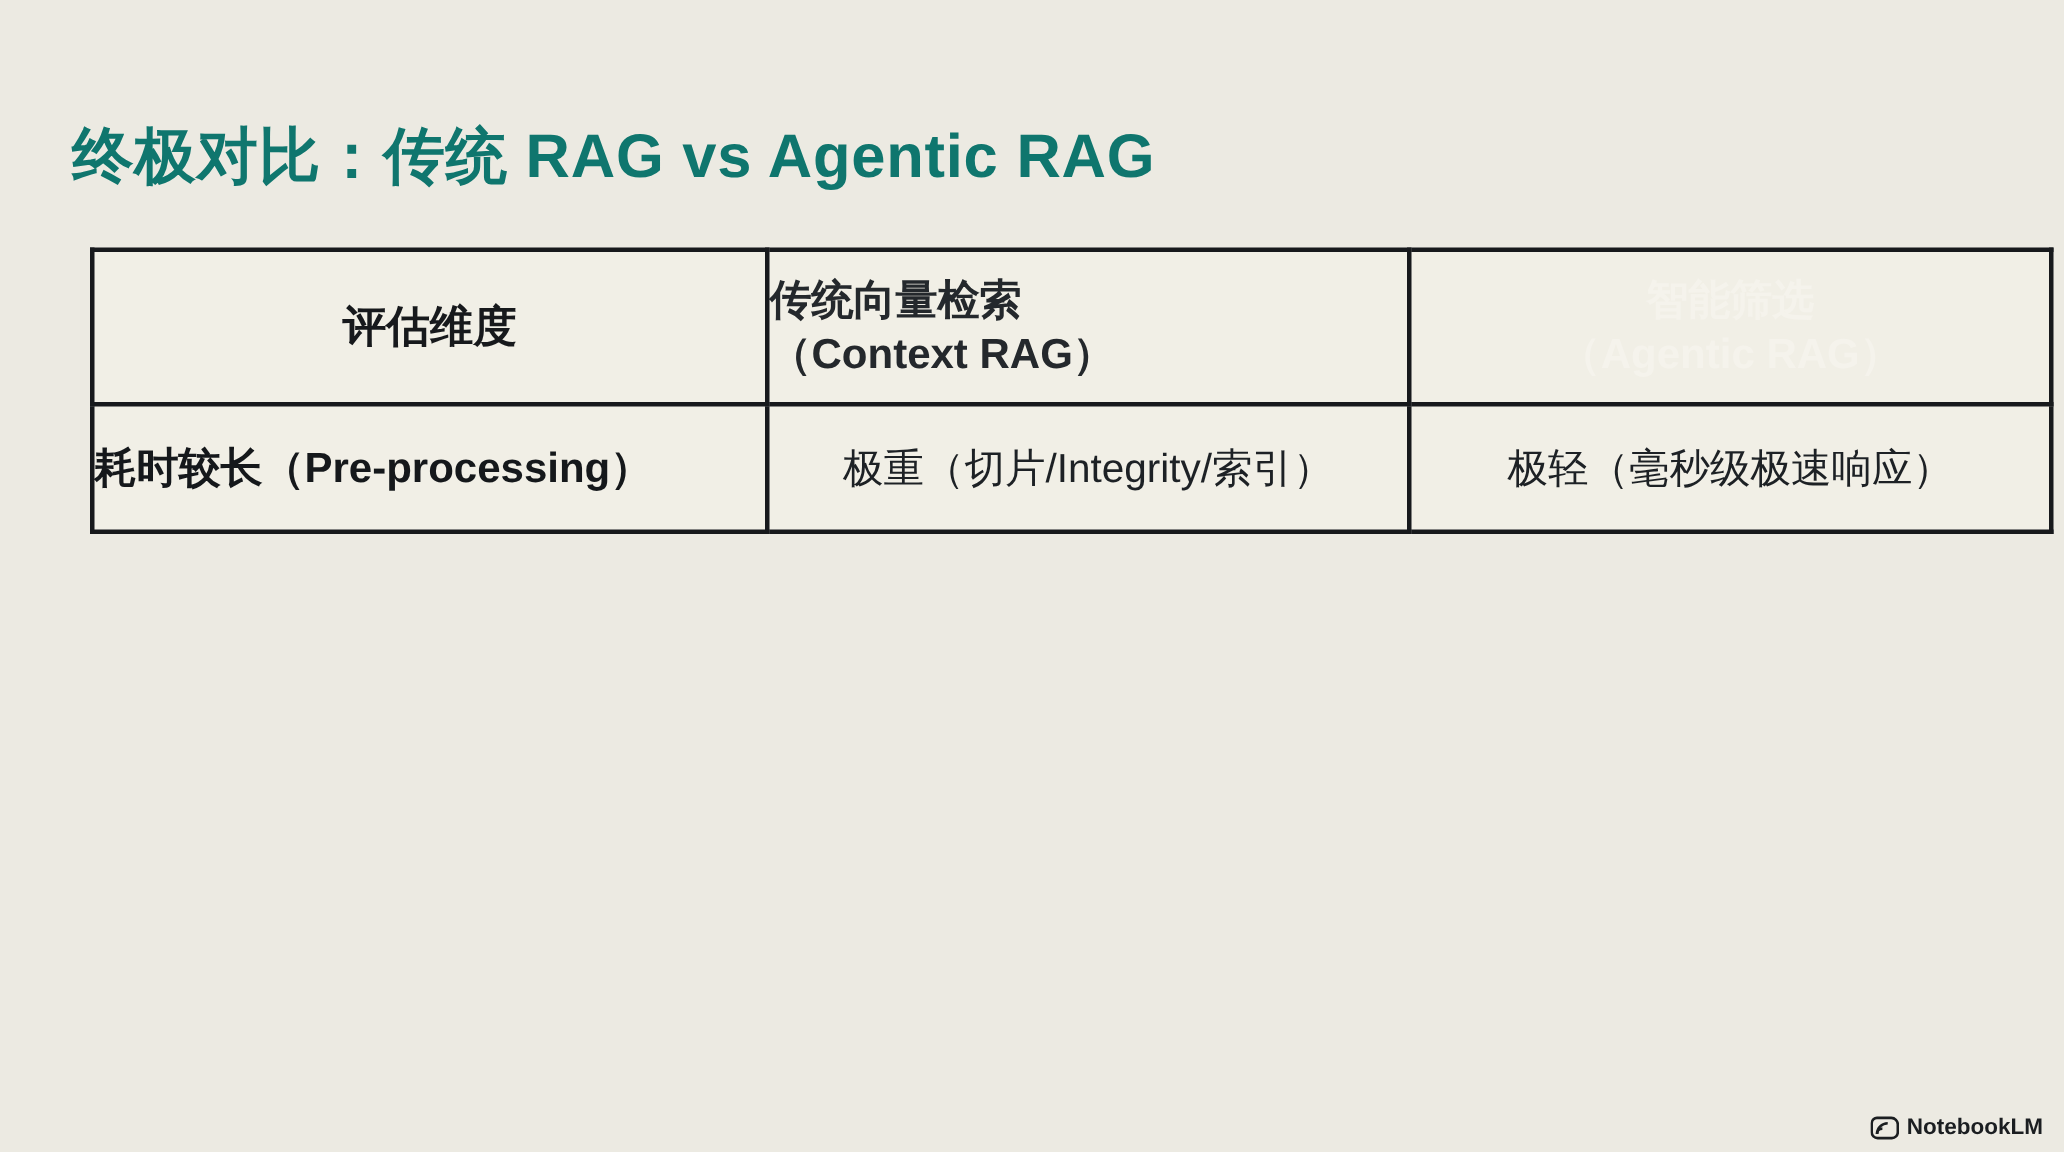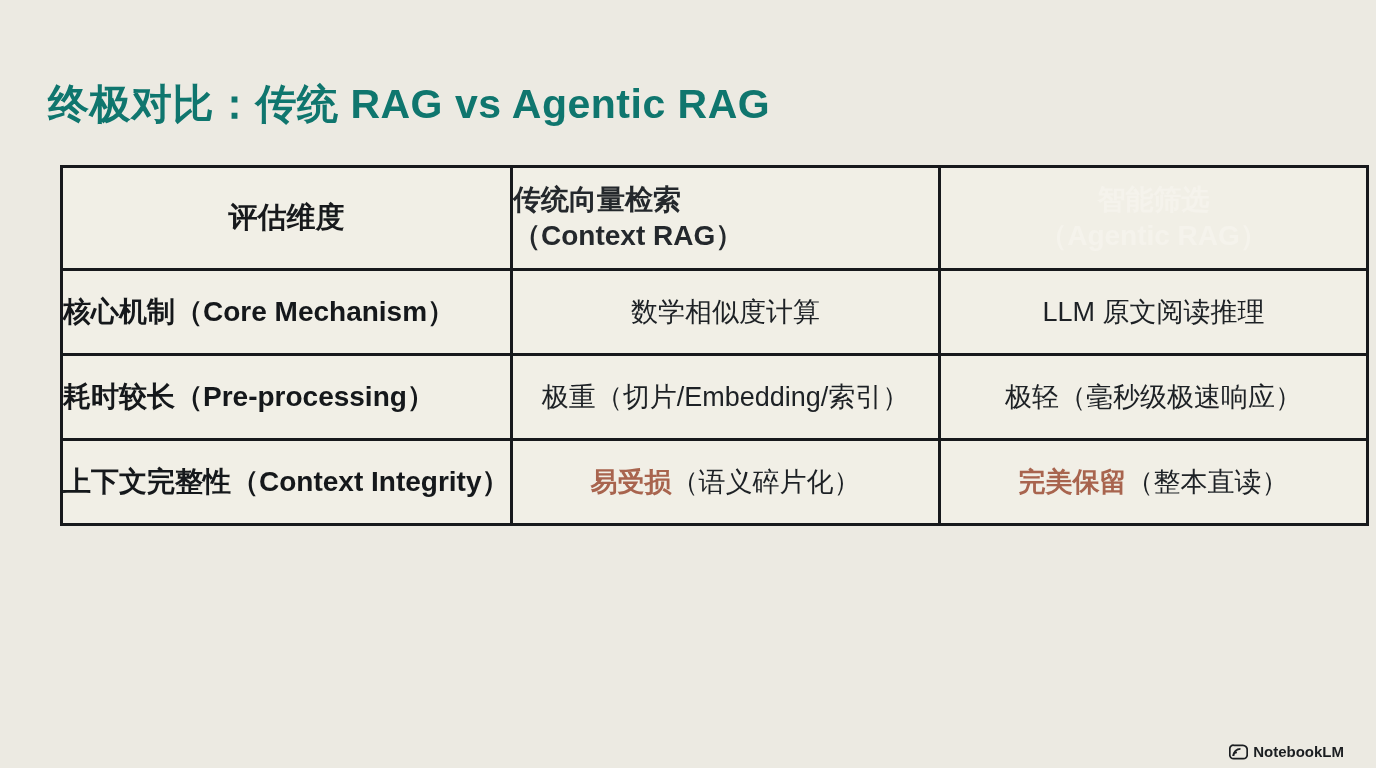--- a/index.html
+++ b/index.html
@@ -79,21 +79,21 @@
   }
   .dim-en {
     font-weight: 600;
   }
   .accent {
     color: #a8644e;
     font-weight: 700;
   }
   .brand {
     position: absolute;
-    right: 32px;
+    right: 14px;
     bottom: 8px;
     display: flex;
     align-items: center;
     gap: 5px;
     font-size: 15px;
     font-weight: 700;
     color: #1b1e21;
     padding-left: 30px;
   }
   .brand svg { display: block; }
@@ -115,49 +115,27 @@
       </th>
       <th class="th-agentic">
         <div>智能筛选</div>
         <div>（Agentic RAG）</div>
       </th>
     </tr>
   </thead>
   <tbody>
     <tr>
       <td class="dim-cell">
-        <span>核心机制</span><span class="dim-en">（Core Mechanism）</span>
-      </td>
-      <td>
-        <span class="accent"></span><span>数学相似度计算</span>
-      </td>
-      <td>
-        <span class="accent"></span><span>LLM 原文阅读推理</span>
-      </td>
-    </tr>
-    <tr>
-      <td class="dim-cell">
         <span>耗时较长</span><span class="dim-en">（Pre-processing）</span>
       </td>
       <td>
-        <span class="accent"></span><span>极重（切片/Embedding/索引）</span>
+        <span class="accent"></span><span>极重（切片/Integrity/索引）</span>
       </td>
       <td>
         <span class="accent"></span><span>极轻（毫秒级极速响应）</span>
-      </td>
-    </tr>
-    <tr>
-      <td class="dim-cell">
-        <span>上下文完整性</span><span class="dim-en">（Context Integrity）</span>
-      </td>
-      <td>
-        <span class="accent">易受损</span><span>（语义碎片化）</span>
-      </td>
-      <td>
-        <span class="accent">完美保留</span><span>（整本直读）</span>
       </td>
     </tr>
   </tbody>
 </table>
 
 <div class="brand">
   <span>
     <svg width="19" height="16" viewBox="0 0 24 20" aria-hidden="true">
       <path d="M6 1.5 h11.5 a5.5 5.5 0 0 1 5.5 5.5 v6.5 a5 5 0 0 1 -5 5 h-12 a5 5 0 0 1 -5 -5 v-7.5 a4.5 4.5 0 0 1 5 -4.5 z" fill="none" stroke="#1b1e21" stroke-width="2.2"></path>
       <path d="M5.5 15 a9 9 0 0 1 9 -9" fill="none" stroke="#1b1e21" stroke-width="2.2"></path>

